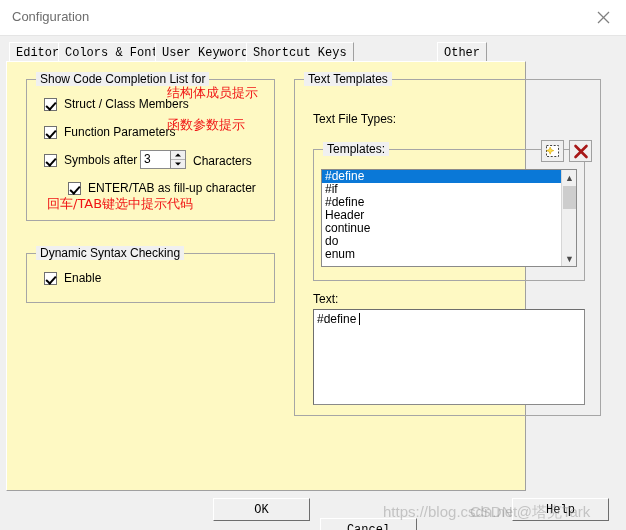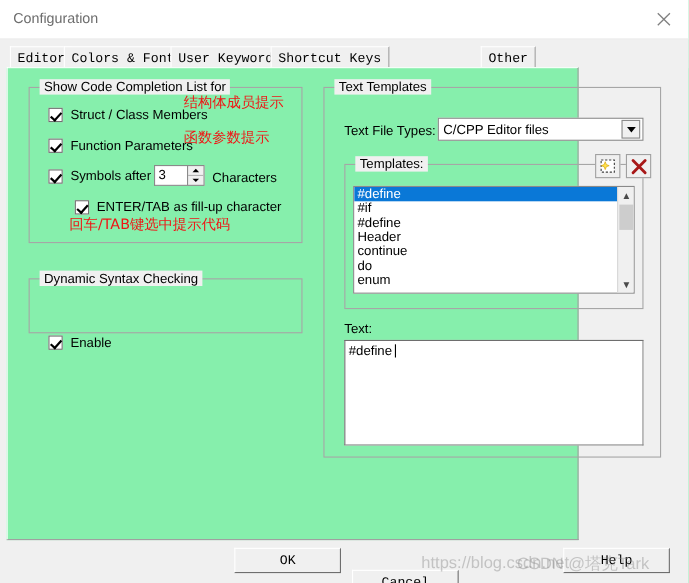--- a/index.html
+++ b/index.html
@@ -55,21 +55,21 @@
   .tab.active{
     top:3px; height:23px; line-height:21px;
     background:#f0f0f0;
     border-right:1px solid #a0a0a0;
     z-index:5;
   }
 
   
   #tabpage{
     position:absolute; left:6px; top:61px; width:520px; height:430px;
-    background:#86efac;
+    background:#fef9c3;
     border-top:1px solid #ffffff;
     border-left:1px solid #ffffff;
     border-right:1px solid #a0a0a0;
     border-bottom:1px solid #a0a0a0;
   }
 
   
   .group{
     position:absolute;
     border:1px solid #a6a6a6;
@@ -305,35 +305,31 @@
     <div class="plain-label" style="left:166px; top:74px;">Characters</div>
 
     <div class="cbrow" style="left:17px; top:101px;margin-left:24px;">
       <span class="cbox checked"></span>
       <span class="cblabel">ENTER/TAB as fill-up character</span>
     </div>
   </div>
 
   <div class="group" style="left:19px; top:191px; width:249px; height:50px;">
     <div class="caption">Dynamic Syntax Checking</div>
-    <div class="cbrow" style="left:17px; top:17px;margin-top:33px;">
+    <div class="cbrow" style="left:17px; top:17px;">
       <span class="cbox checked"></span>
       <span class="cblabel">Enable</span>
     </div>
   </div>
 
   <div class="group" style="left:287px; top:17px; width:307px; height:337px;">
     <div class="caption">Text Templates</div>
 
     <div class="plain-label" style="left:18px; top:32px;">Text File Types:</div>
 
-    <div id="combo" style="left:103px; top:27px; width:187px; height:21px;">
-      <div class="val">C/CPP Editor files</div>
-      <div class="arrowbtn"></div>
-    </div>
 
     <div class="group" style="left:18px; top:69px; width:272px; height:132px;">
       <div class="caption">Templates:</div>
     </div>
 
     <div class="iconbtn" style="left:246px; top:60px;">
       <svg width="17" height="16" viewBox="0 0 17 16">
         <rect x="2.5" y="2.5" width="12" height="11" fill="#ffffff" stroke="#404040" stroke-width="1" stroke-dasharray="2,1.6"></rect>
         <path d="M6.2 4.0 L7.2 6.6 L9.8 7.6 L7.2 8.6 L6.2 11.2 L5.2 8.6 L2.6 7.6 L5.2 6.6 Z" fill="#ffe14d" stroke="#d9a400" stroke-width="0.6"></path>
       </svg>
@@ -365,21 +361,21 @@
 
     <div class="plain-label" style="left:18px; top:212px;">Text:</div>
 
     <div id="textbox" style="left:18px; top:229px; width:272px; height:96px;">
       <span>#define</span><span id="caret"></span>
     </div>
   </div>
 
   <div class="annot" style="left:160px; top:22px;">结构体成员提示</div>
   <div class="annot" style="left:160px; top:54px;">函数参数提示</div>
-  <div class="annot" style="left:56px; top:133px;">回车/TAB键选中提示代码</div>
+  <div class="annot" style="left:40px; top:133px;">回车/TAB键选中提示代码</div>
 </div>
 
 <div class="dlgbtn" style="left:213px; top:498px; width:97px;">OK</div>
 <div class="dlgbtn" style="left:320px; top:518px; width:97px;">Cancel</div>
 <div class="dlgbtn" style="left:512px; top:498px; width:97px;">Help</div>
 
 <div class="wm" id="wm-url">https://blog.csdn.net</div>
 <div class="wm" id="wm-name">CSDN @塔克Tark</div>
 
 </body></html>

